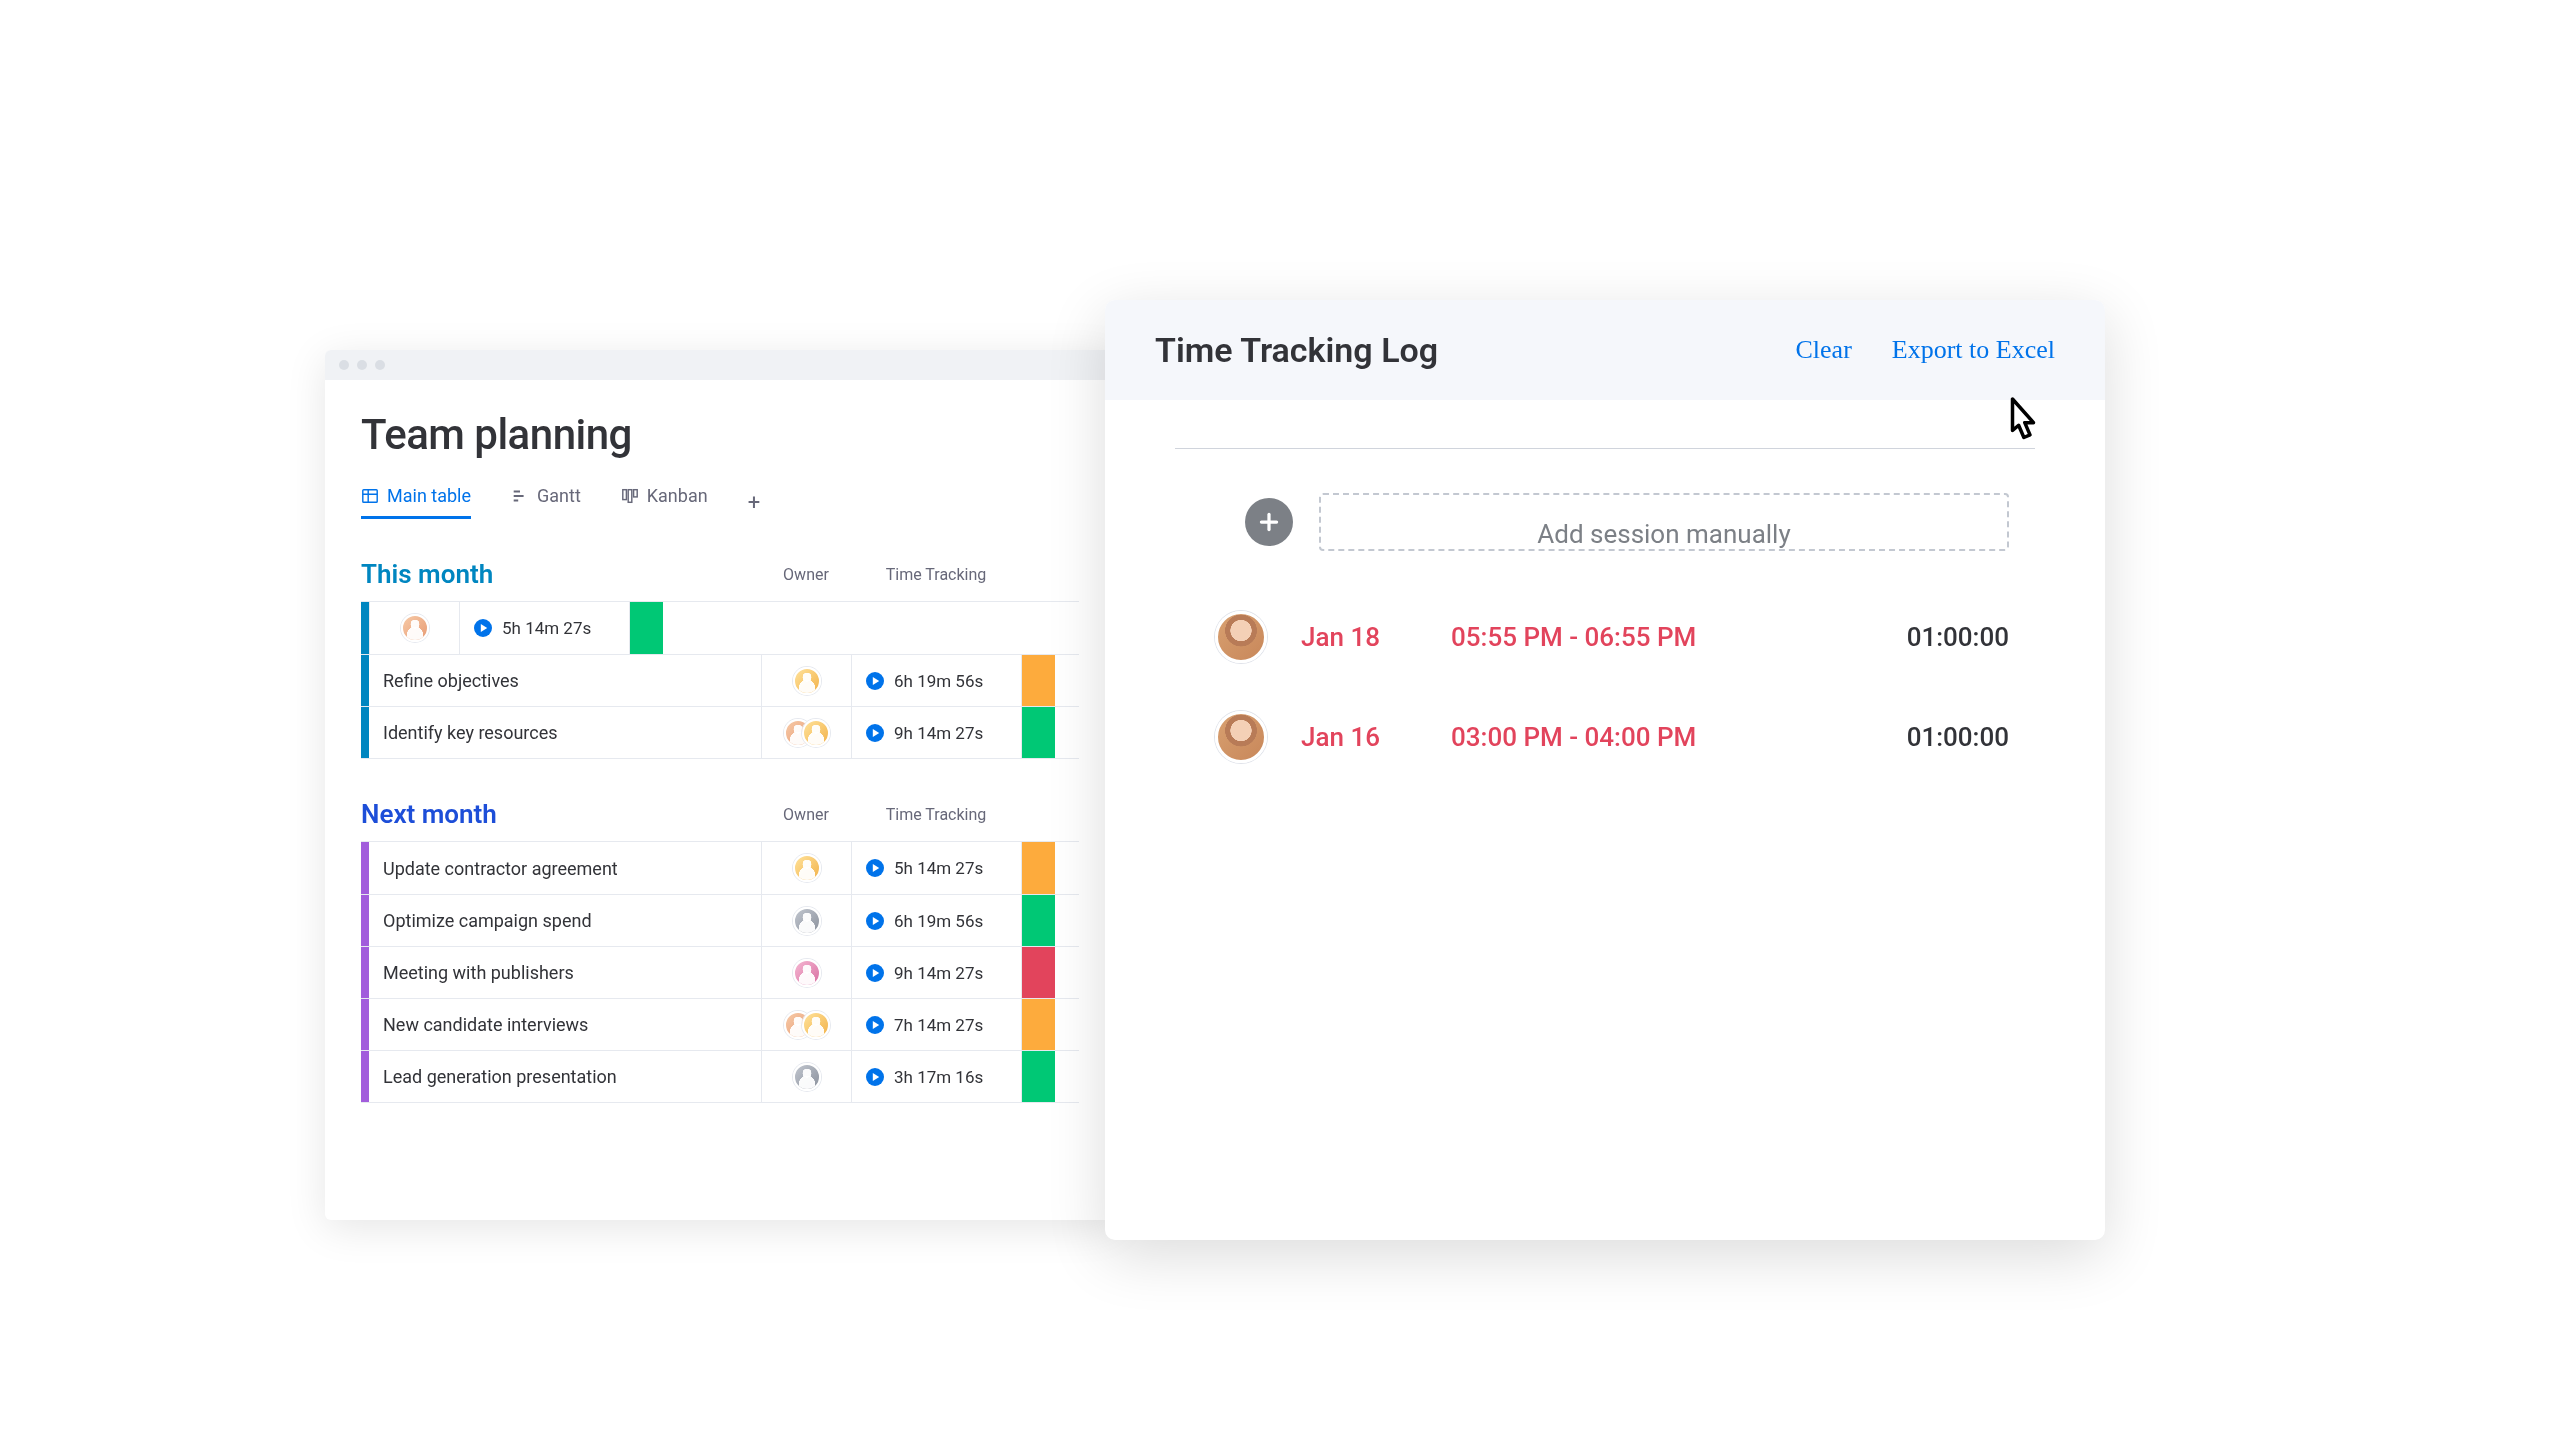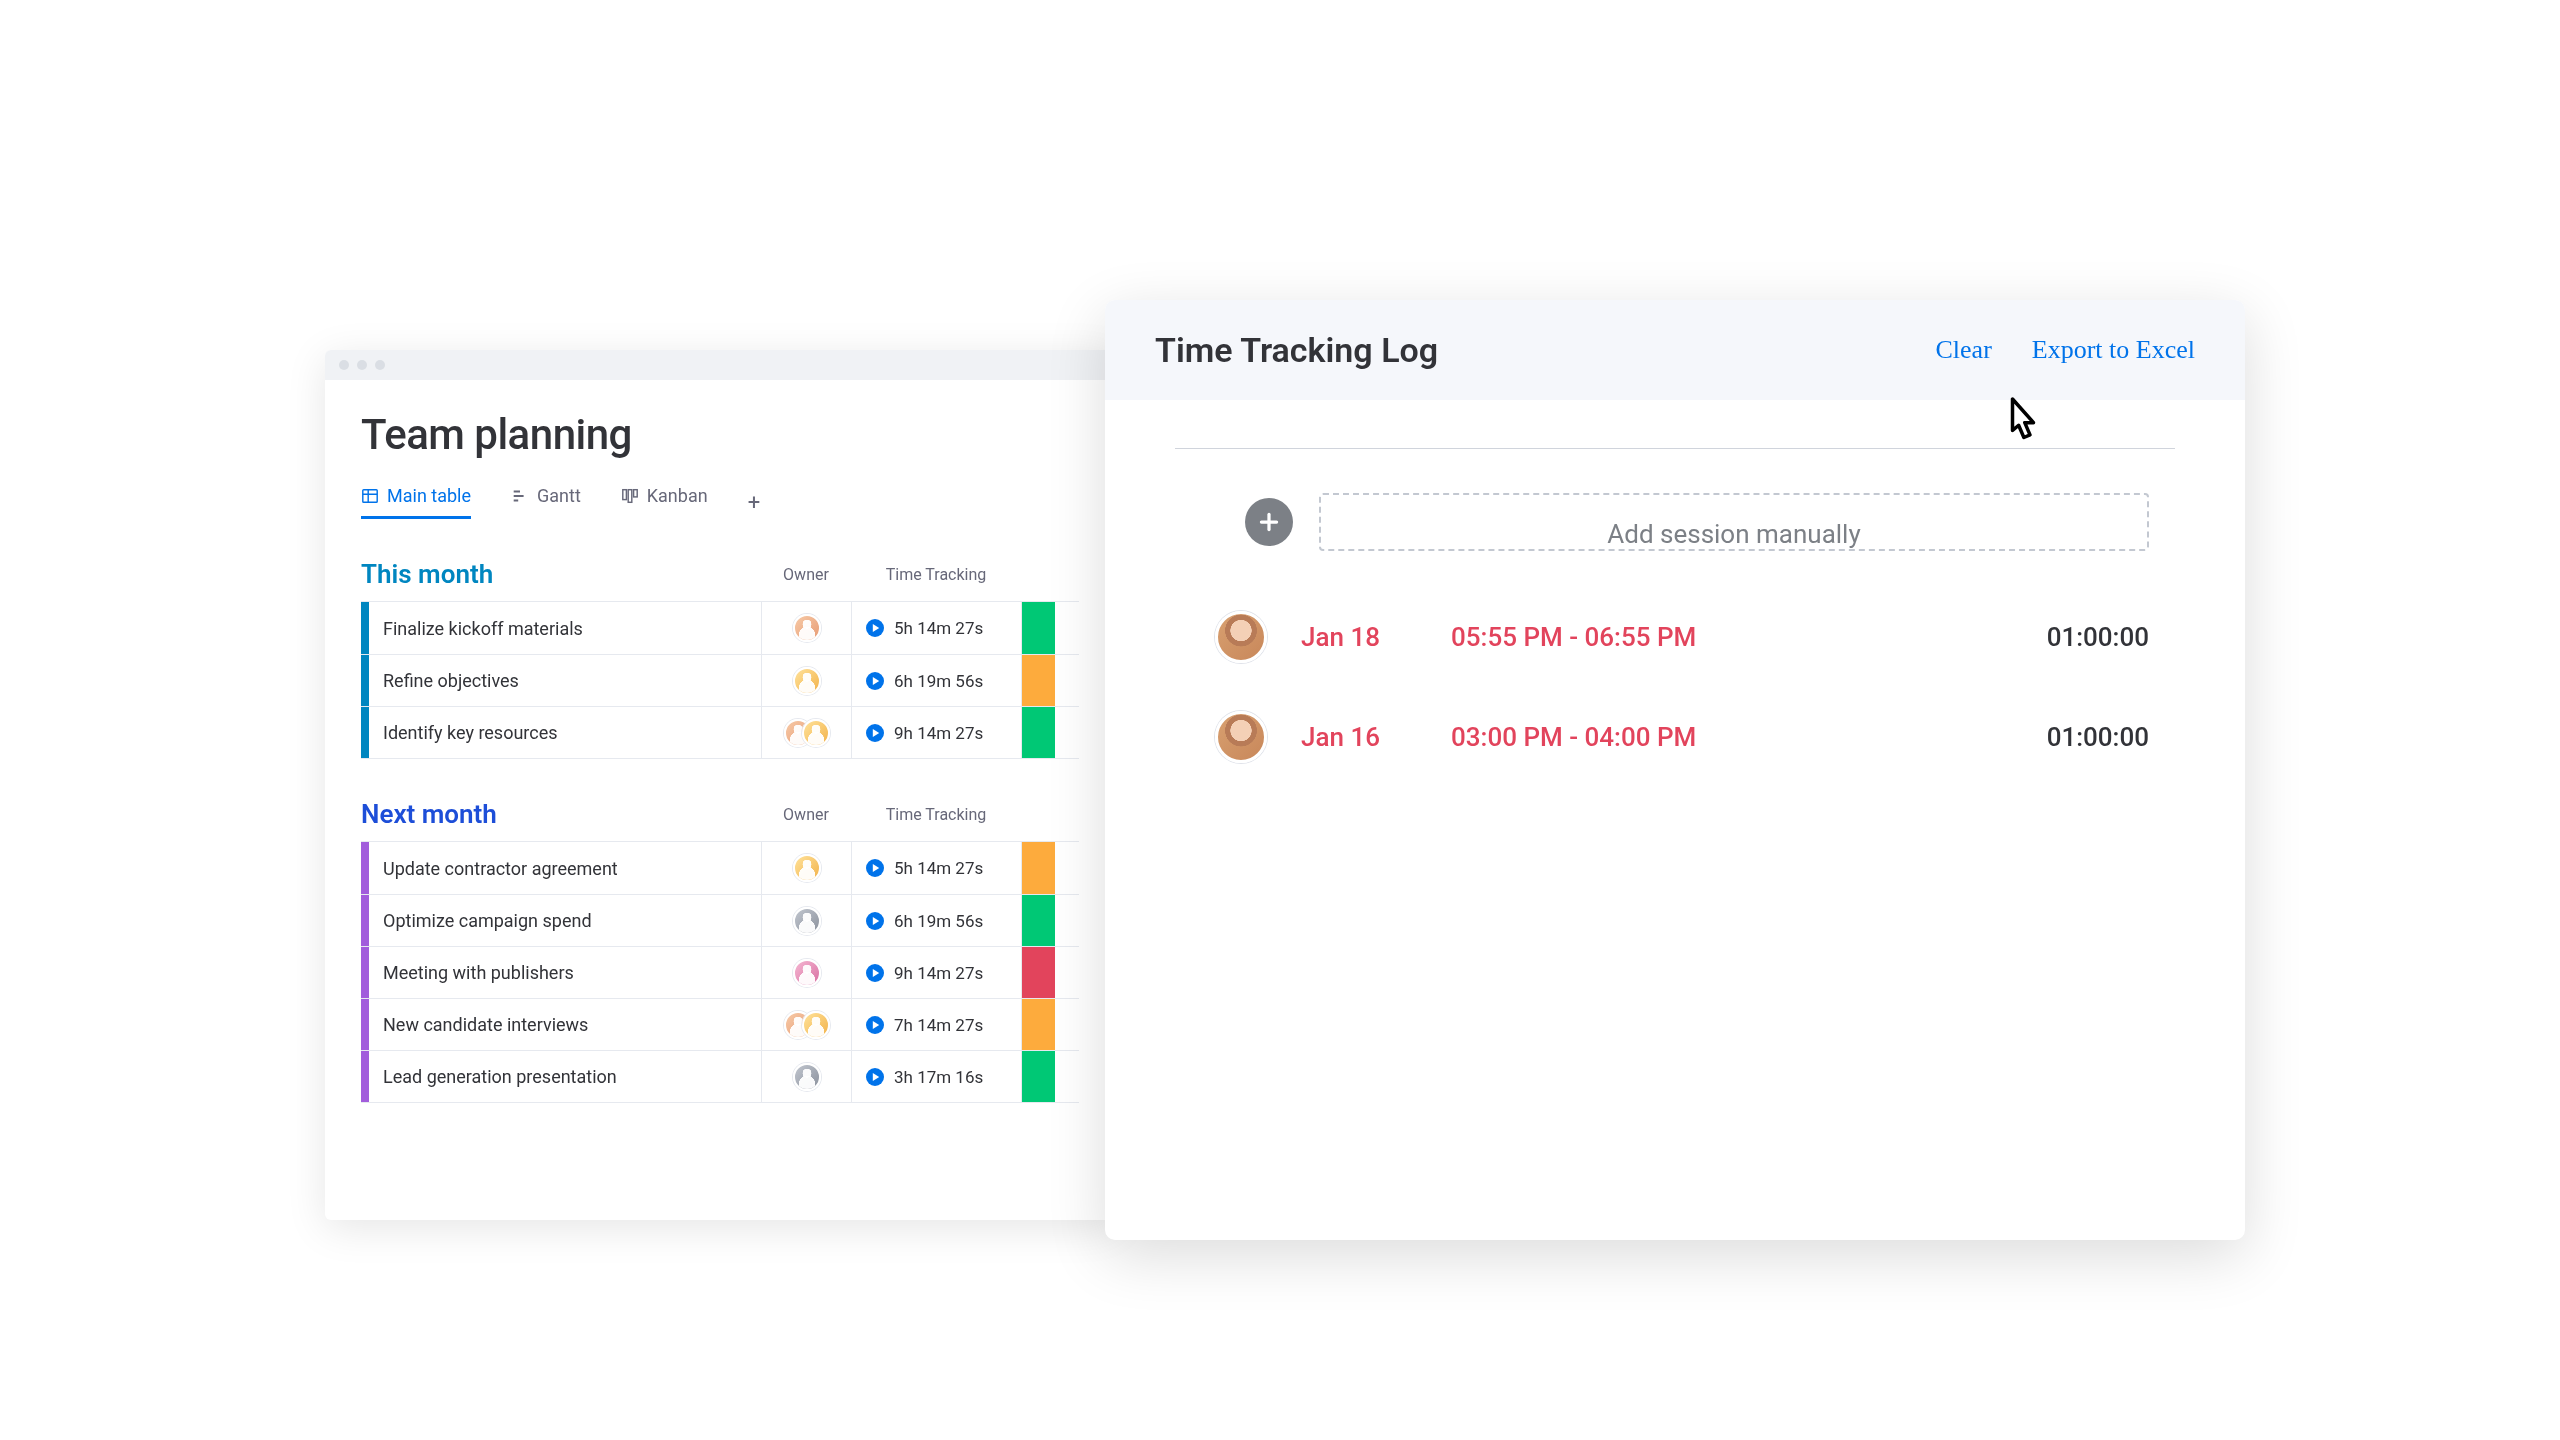--- a/index.html
+++ b/index.html
@@ -61,21 +61,21 @@
 
   .play { width:18px; height:18px; border-radius:50%; background:#0073ea; display:flex; align-items:center; justify-content:center; }
   .play svg { width:8px; height:8px; fill:#fff; margin-left:1px; }
 
   .st-green  { background:#00c875; }
   .st-orange { background:#fdab3d; }
   .st-red    { background:#e2445c; }
 
   
   .panel {
-    position: absolute; left: 1105px; top: 300px; width: 1140px; height: 940px;
+    position: absolute; left: 1105px; top: 300px; width: 1000px; height: 940px;
     background:#fff; border-radius:10px; box-shadow: 0 16px 60px rgba(0,0,0,.14);
   }
   .panel-head {
     display:flex; align-items:center; height:100px; padding: 0 50px;
     background:#f5f7fb; border-radius:10px 10px 0 0;
   }
   .panel-title { font-size: 34px; font-weight: 600; color:#323338; flex:1; }
   .panel-actions { display:flex; gap:40px;font-family:Liberation Serif, serif; }
   .link { font-size: 26px; color:#0073ea; cursor:pointer; }
 
@@ -153,23 +153,20 @@
           <div class="group g-this">
             <div class="group-header">
               <div class="group-title">This month</div>
               <div class="col-h col-owner">Owner</div>
               <div class="col-h col-tt">Time Tracking</div>
               <div class="col-h col-status"></div>
             </div>
             <div class="rows">
               <div class="row">
                 <div class="row-bar"></div>
-                <div class="cell name">
-                  <span>Finalize kickoff materials</span>
-                </div>
                 <div class="cell owner">
                   <span class="av-wrap">
                     <span class="av c1"></span>
                   </span>
                 </div>
                 <div class="cell tt">
                   <span class="play">
                     <svg viewBox="0 0 10 10">
                       <path d="M1 0 L9 5 L1 10 Z"></path>
                     </svg>

